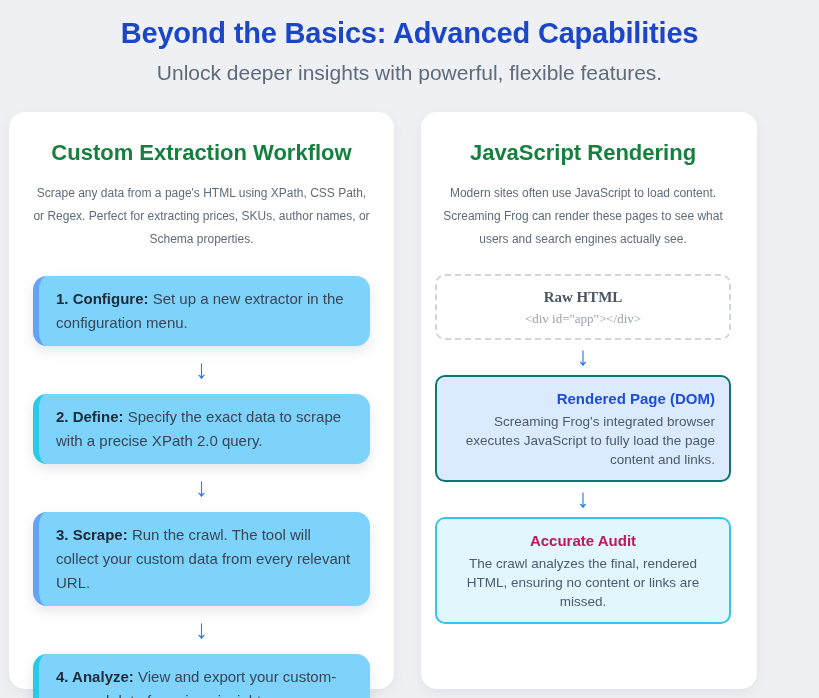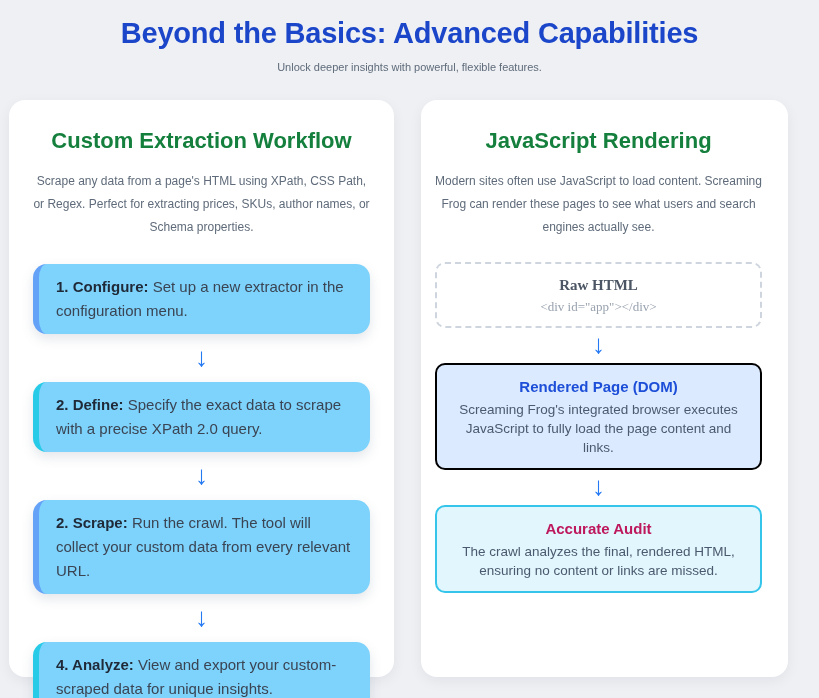--- a/index.html
+++ b/index.html
@@ -16,41 +16,41 @@
   header{text-align:center;padding-top:17px;}
   h1{
     margin:0;
     font-size:29px;
     font-weight:bold;
     color:#1b46c9;
     letter-spacing:-0.2px;
   }
   .subtitle{
     margin:11px 0 0 0;
-    font-size:11px;
+    font-size:21px;
     color:#5f6b7a;
   }
 
   
   .cards{
     display:flex;
     gap:27px;
     padding:0 9px;
     margin-top:27px;
     align-items:stretch;
   }
   .card{
     background:#ffffff;
     border-radius:16px;
     box-shadow:0 4px 14px rgba(15,23,42,0.06);
     box-sizing:border-box;
     height:577px;
   }
   .card-left{width:385px;padding:28px 24px 20px 24px;}
-  .card-right{width:367px;padding:28px 26px 20px 14px;}
+  .card-right{width:336px;padding:28px 26px 20px 14px;}
 
   h2{
     margin:0;
     text-align:center;
     font-size:22px;
     font-weight:bold;
     color:#15803d;
   }
   .card-desc{
     margin:16px auto 12px auto;
@@ -99,23 +99,24 @@
     text-align:center;
     padding:11px 14px;
   }
   .flow-box.dashed{
     border:2px dashed #ced5de;
     background:transparent;
     min-height:63px;
     font-family:Liberation Serif, serif;
   }
   .flow-box.blue{
-    border:2px solid #000000;
+    border:2px solid #0f766e;
     background:#dbeafe;
     min-height:82px;
+    text-align:right;
   }
   .flow-box.cyan{
     border:2px solid #35c5ea;
     background:#e1f6fd;
     min-height:80px;
   }
   .flow-title{
     font-size:15px;
     font-weight:bold;
     color:#4b5563;
@@ -157,21 +158,21 @@
           <p><strong>1. Configure:</strong> <span>Set up a new extractor in the configuration menu.</span></p>
         </div>
         <div class="arrow">↓</div>
 
         <div class="step accent-cyan">
           <p><strong>2. Define:</strong> <span>Specify the exact data to scrape with a precise XPath 2.0 query.</span></p>
         </div>
         <div class="arrow">↓</div>
 
         <div class="step accent-blue">
-          <p><strong>2. Scrape:</strong> <span>Run the crawl. The tool will collect your custom data from every relevant URL.</span></p>
+          <p><strong>3. Scrape:</strong> <span>Run the crawl. The tool will collect your custom data from every relevant URL.</span></p>
         </div>
         <div class="arrow">↓</div>
 
         <div class="step accent-cyan">
           <p><strong>4. Analyze:</strong> <span>View and export your custom-scraped data for unique insights.</span></p>
         </div>
 
       </div>
     </section>
 

